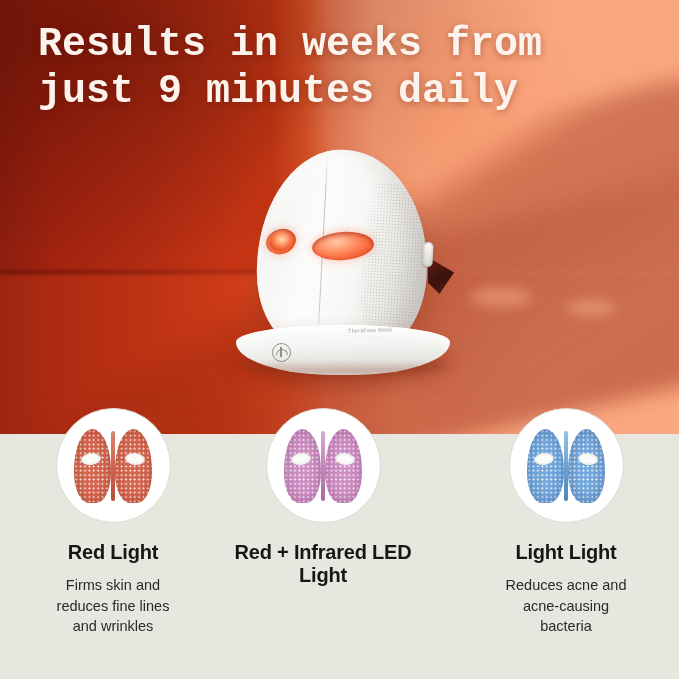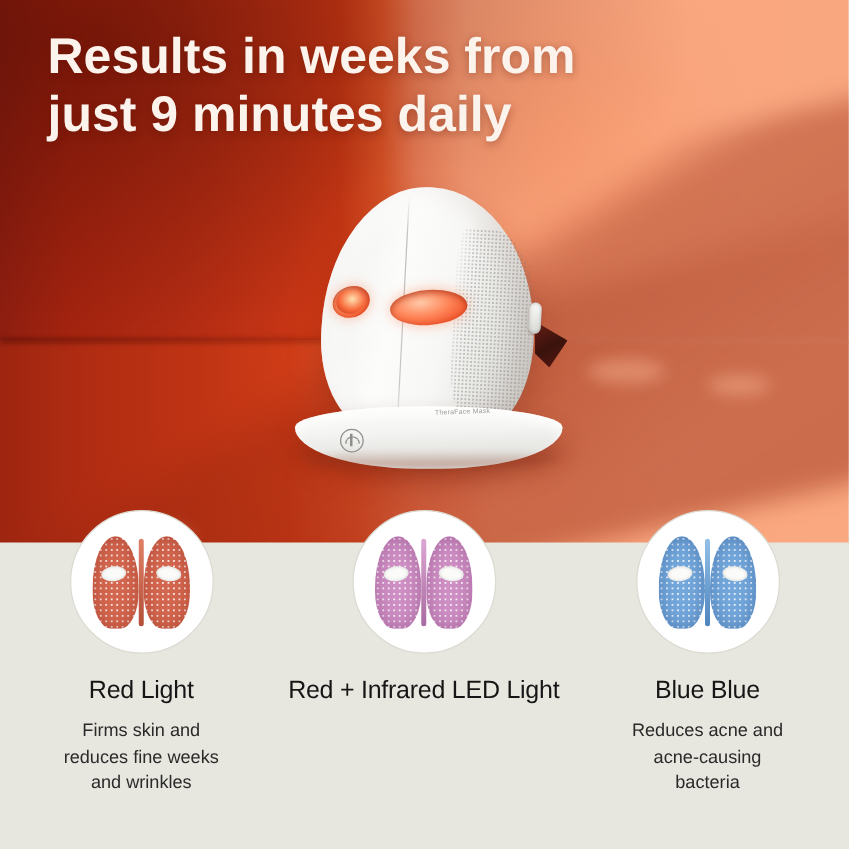--- a/index.html
+++ b/index.html
@@ -131,21 +131,21 @@
     background:radial-gradient(ellipse, rgba(110,25,10,.52) 0%, rgba(110,25,10,0) 72%);
     filter:blur(5px);
   }
 
   
   .panel{position:absolute;left:0;top:434px;width:679px;height:245px;background:#E8E7DF;}
 
   
   .feature{position:absolute;top:408px;width:226px;}
   .f1{left:0;}
-  .f2{left:226px;}
+  .f2{left:210px;}
   .f3{left:453px;}
   .circle{
     position:relative;margin:0 auto;width:113px;height:113px;border-radius:50%;
     background:#FFFFFF;border:1px solid #DCDBD3;
     display:flex;align-items:center;justify-content:center;overflow:hidden;
   }
   .mini{position:relative;width:78px;height:74px;}
   .mini .half{
     position:absolute;top:0;width:37px;height:74px;
     border-radius:52% 52% 42% 42% / 58% 58% 42% 42%;
@@ -167,31 +167,31 @@
   
   .red .half{background-color:#D4674F;box-shadow:inset 0 0 14px rgba(150,45,30,.5);}
   .red .spine{background:linear-gradient(180deg,#E08068,#B44E38);}
   .pink .half{background-color:#CE8FC4;box-shadow:inset 0 0 14px rgba(120,50,110,.45);}
   .pink .spine{background:linear-gradient(180deg,#DCA6D2,#A96AA0);}
   .blue .half{background-color:#74A8DC;box-shadow:inset 0 0 14px rgba(30,70,130,.45);}
   .blue .spine{background:linear-gradient(180deg,#93C0E8,#4E85BE);}
 
   .f-title{
     margin-top:18px;text-align:center;font-size:20px;color:#161616;
-    font-family:"Liberation Sans",sans-serif;font-weight:400;letter-spacing:-.2px;
+    font-family:"Liberation Sans",sans-serif;font-weight:700;letter-spacing:-.2px;
   }
   .f-desc{
     margin-top:11px;text-align:center;font-size:14.5px;line-height:1.42;color:#2A2A2A;
     font-family:"Liberation Sans",sans-serif;white-space:pre-line;
   }
 
   
   .headline{
     position:absolute;left:38px;top:22px;width:560px;
-    font-family:Liberation Sans, sans-serif;font-weight:700;
+    font-family:Liberation Mono, monospace;font-weight:700;
     font-size:40px;line-height:1.17;color:#FCF3EC;
     text-shadow:0 2px 7px rgba(90,18,6,.38);
     white-space:pre-line;
   }
 </style>
 </head>
 <body>
 
 <div class="stage">
 
@@ -236,21 +236,21 @@
       <div class="mini red">
         <div class="half hl"></div>
         <div class="half hr"></div>
         <div class="spine"></div>
         <div class="me me-l"></div>
         <div class="me me-r"></div>
       </div>
     </div>
     <div class="f-title">Red Light</div>
     <div class="f-desc">Firms skin and
-reduces fine weeks
+reduces fine lines
 and wrinkles</div>
   </div>
 
   <div class="feature f2">
     <div class="circle">
       <div class="mini pink">
         <div class="half hl"></div>
         <div class="half hr"></div>
         <div class="spine"></div>
         <div class="me me-l"></div>
@@ -263,19 +263,19 @@
   <div class="feature f3">
     <div class="circle">
       <div class="mini blue">
         <div class="half hl"></div>
         <div class="half hr"></div>
         <div class="spine"></div>
         <div class="me me-l"></div>
         <div class="me me-r"></div>
       </div>
     </div>
-    <div class="f-title">Blue Blue</div>
+    <div class="f-title">Light Light</div>
     <div class="f-desc">Reduces acne and
 acne-causing
 bacteria</div>
   </div>
 
 </div>
 
 </body></html>

